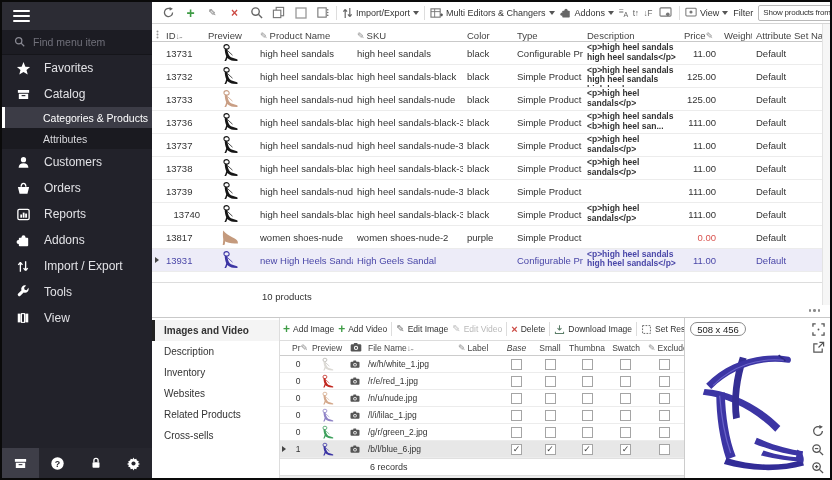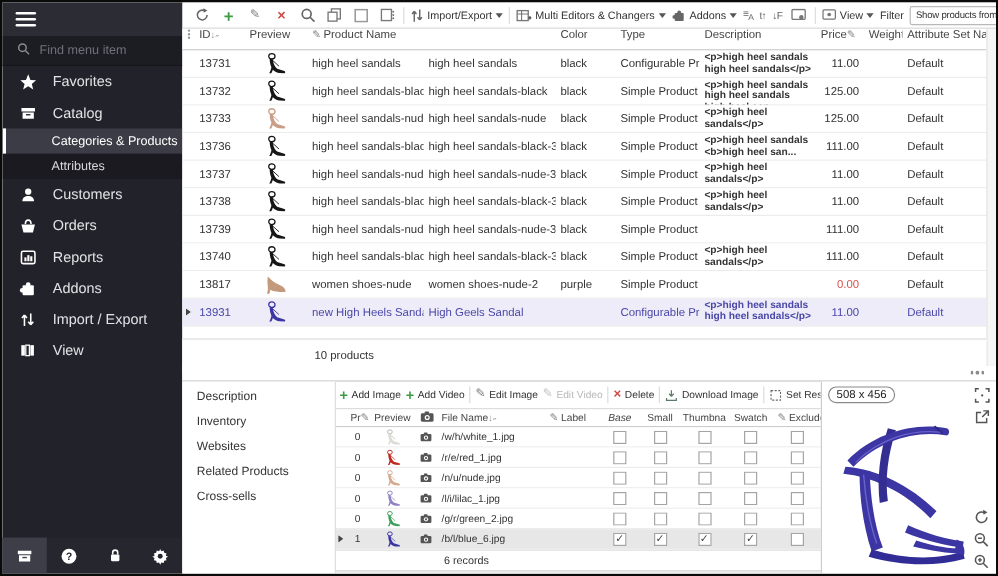--- a/index.html
+++ b/index.html
@@ -28,21 +28,21 @@
   .tdd{display:inline-flex;align-items:center;gap:3px;cursor:pointer;flex:0 0 auto;}
   .caret{width:0;height:0;border-left:3.5px solid transparent;border-right:3.5px solid transparent;border-top:4px solid #555;display:inline-block;}
   .sep{width:1px;height:14px;background:#ddd;flex:0 0 auto;}
   .plus{color:#3f9c46;font-size:14px;font-weight:bold;line-height:1;}
   .xred{color:#cc4b45;font-size:12px;font-weight:bold;line-height:1;}
   .pencil{color:#777;font-size:10px;line-height:1;}
   .pencil.dis{color:#c0c0c0;}
   .smallico{font-size:8.5px;color:#666;letter-spacing:-0.5px;flex:0 0 auto;cursor:pointer;}
   .fsel{display:inline-flex;align-items:center;justify-content:space-between;border:1px solid #b9b9b9;border-radius:2px;height:16px;padding:0 4px;font-size:8px;letter-spacing:-0.2px;color:#333;width:128px;cursor:pointer;flex:0 0 auto;overflow:hidden;}
   
-  .pg-head{position:absolute;left:0;top:22px;right:8px;height:18px;border-bottom:1px solid #c9c9c9;display:flex;align-items:flex-start;font-size:9.5px;color:#444;background:#fff;}
+  .pg-head{position:absolute;left:0;top:22px;right:8px;height:18px;border-bottom:1px solid #c9c9c9;display:flex;align-items:flex-end;font-size:9.5px;color:#444;background:#fff;}
   .pg-body{position:absolute;left:0;top:40px;right:8px;height:231px;overflow:hidden;}
   .pg-row{display:flex;align-items:center;height:23px;border-bottom:1px solid #ececec;font-size:9.5px;color:#333;cursor:pointer;background:#fff;}
   .pg-row.sel{background:#edecf8;color:#4a47a8;}
   .c{flex:0 0 auto;padding:0 4px;overflow:hidden;white-space:nowrap;}
   .c.desc{white-space:normal;font-size:8.5px;line-height:1.15;max-height:21px;font-weight:bold;}
   .c.right{text-align:right;}
   .red{color:#d9534f;}
   .mark{padding:0;display:flex;align-items:center;justify-content:center;}
   .tri{width:0;height:0;border-top:3.5px solid transparent;border-bottom:3.5px solid transparent;border-left:4.5px solid #444;}
   .vscroll{position:absolute;right:0;top:22px;height:281px;width:8px;background:#f6f6f6;border-left:1px solid #e3e3e3;cursor:pointer;}
@@ -162,20 +162,28 @@
           <span class="ic">
             <svg width="14" height="15" viewBox="0 0 16 16">
               <path d="M5 14 V4 M5 3.4 L2.6 6.2 M5 3.4 L7.4 6.2" fill="none" stroke="#fff" stroke-width="1.5"></path>
               <path d="M11 2 V12 M11 12.6 L8.6 9.8 M11 12.6 L13.4 9.8" fill="none" stroke="#fff" stroke-width="1.5"></path>
             </svg>
           </span>
           <span>Import / Export</span>
         </div>
         <div class="sb-item">
           <span class="ic">
+            <svg width="15" height="15" viewBox="0 0 16 16">
+              <path d="M13.2 3 a3.8 3.8 0 0 1 -5 4.9 L4.7 11.4 a1.6 1.6 0 0 1 -2.3 -2.3 L5.9 5.6 a3.8 3.8 0 0 1 4.9 -5 L8.6 2.8 l0.6 2.2 2.2 0.6 z" fill="#fff"></path>
+            </svg>
+          </span>
+          <span>Tools</span>
+        </div>
+        <div class="sb-item">
+          <span class="ic">
             <svg width="14" height="14" viewBox="0 0 16 16">
               <rect x="2" y="3" width="3.4" height="10" fill="#fff"></rect>
               <rect x="6.3" y="3" width="3.4" height="10" fill="none" stroke="#fff" stroke-width="1.2"></rect>
               <rect x="10.6" y="3" width="3.4" height="10" fill="#fff"></rect>
             </svg>
           </span>
           <span>View</span>
         </div>
       </nav>
     <div class="sb-bottom">
@@ -443,21 +451,21 @@
           <span class="c" style="flex: 0 0 110px;">high heel sandals-nude-37</span>
           <span class="c" style="flex: 0 0 50px;">black</span>
           <span class="c" style="flex: 0 0 70px;">Simple Product</span>
           <span class="c desc" style="flex: 0 0 97px;"></span>
           <span class="c right" style="flex: 0 0 40px;">111.00</span>
           <span class="c" style="flex: 0 0 32px;"></span>
           <span class="c" style="flex: 0 0 70px;">Default</span>
         </div>
         <div class="pg-row">
           <span class="c mark" style="flex: 0 0 10px;"></span>
-          <span class="c" style="flex: 0 0 42px;">13740</span>
+          <span class="c" style="flex: 0 0 42px; text-align: right;">13740</span>
           <span class="c" style="flex: 0 0 52px; display: flex; justify-content: center;">
             <svg width="20" height="20" viewBox="0 0 32 32">
               <ellipse cx="10.5" cy="6.2" rx="4.2" ry="3.6" fill="none" stroke="#161616" stroke-width="1.7"></ellipse>
               <path d="M7.6 8.5 C7.4 13 8.3 17.2 9.9 21 C9.2 24.3 8.2 26.8 6.9 28.8 L9.7 28.8 C10.7 27.2 11.3 25.7 11.8 24.1 C14.2 26.4 17.4 28.1 20.9 28.5 L27 28.8 C28.7 28.8 28.8 26.4 27.2 25.9 L17.6 22.9 C14.8 20.5 12.9 17 12.2 13 L11.8 10.3 Z" fill="#161616"></path>
               <path d="M11.8 12 L20 19.5" stroke="#161616" stroke-width="1.2"></path>
             </svg>
           </span>
           <span class="c" style="flex: 0 0 97px;">high heel sandals-black-38</span>
           <span class="c" style="flex: 0 0 110px;">high heel sandals-black-38</span>
           <span class="c" style="flex: 0 0 50px;">black</span>
@@ -514,20 +522,21 @@
     <div class="hsplit">
       <span class="dots">
           <i></i>
           <i></i>
           <i></i>
         </span>
     </div>
 
     <div class="bottom">
       <div class="tabs" id="bp-tabs">
+          <div class="tab sel">Images and Video</div>
           <div class="tab">Description</div>
           <div class="tab">Inventory</div>
           <div class="tab">Websites</div>
           <div class="tab">Related Products</div>
           <div class="tab">Cross-sells</div>
         </div>
 
       <div class="igrid">
         <div class="itoolbar">
           <span class="tdd">
@@ -585,21 +594,21 @@
             <span class="c" style="flex: 0 0 46px;"><span class="hd-ic">✎</span><span>Label</span></span>
             <span class="c ctr" style="flex: 0 0 33px; font-style: italic;">
               <span>Base</span>
             </span>
             <span class="c ctr" style="flex: 0 0 34px;">
               <span>Small</span>
             </span>
             <span class="c ctr" style="flex: 0 0 40px;">
               <span>Thumbna</span>
             </span>
-            <span class="c ctr" style="flex: 0 0 37px;">
+            <span class="c ctr" style="flex: 0 0 37px; justify-content: flex-end;">
               <span>Swatch</span>
             </span>
             <span class="c" style="flex: 0 0 40px;"><span class="hd-ic">✎</span><span>Exclude</span></span>
           </div>
         <div class="ig-body" id="ig-body">
             <div class="ig-row">
               <span class="c mark" style="flex: 0 0 8px;"></span>
               <span class="c ctr" style="flex: 0 0 20px;">0</span>
               <span class="c ctr" style="flex: 0 0 38px;">
                 <svg width="15" height="15" viewBox="0 0 32 32">

